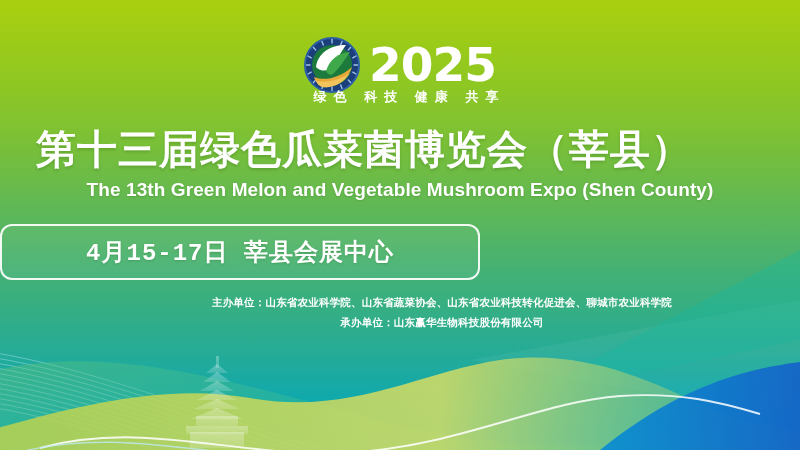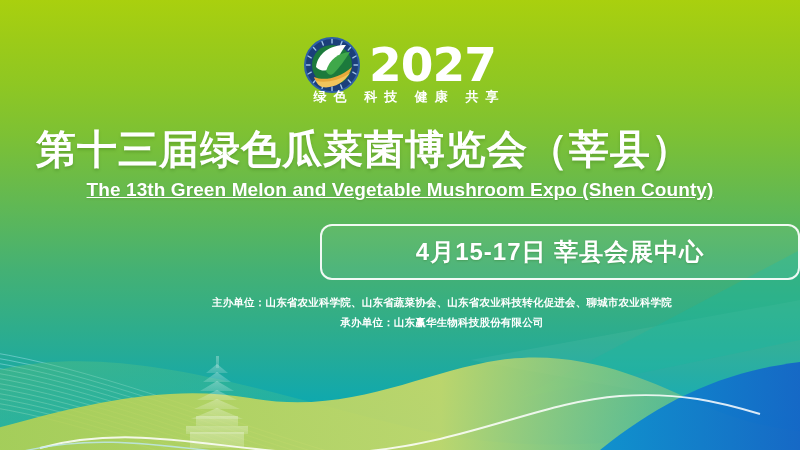--- a/index.html
+++ b/index.html
@@ -42,26 +42,25 @@
     position:absolute;top:124px;left:0;width:728px;text-align:center;
     color:#ffffff;font-size:40px;font-weight:700;line-height:50px;
     letter-spacing:1px;
     text-shadow:0 2px 3px rgba(40,90,10,.25);
   }
   .title-en{
     position:absolute;top:177px;left:0;width:800px;text-align:center;
     color:#ffffff;font-size:19px;font-weight:700;line-height:26px;
     letter-spacing:.1px;
     text-shadow:0 1px 2px rgba(40,90,10,.22);
-    text-decoration:underline;
   }
   
   .pill-wrap{
     position:absolute;top:224px;left:0;width:800px;
-    display:flex;justify-content:flex-end;
+    display:flex;justify-content:flex-start;font-family:Liberation Mono, monospace;
   }
   .pill{
     width:476px;height:52px;border-radius:12px;
     border:2px solid rgba(255,255,255,.92);
     display:flex;align-items:center;justify-content:center;
     background:rgba(255,255,255,.06);
   }
   .pill-text{
     color:#ffffff;font-size:24px;font-weight:700;letter-spacing:1px;
     text-shadow:0 1px 2px rgba(40,90,10,.25);
@@ -164,21 +163,21 @@
         <line x1="4" y1="19" x2="7.2" y2="20.8"></line>
         <line x1="9.5" y1="10.5" x2="11.8" y2="13.1"></line>
         <line x1="18" y1="4.6" x2="19.3" y2="8"></line>
       </g>
       <circle cx="28" cy="28" r="20" fill="#1c7a3c"></circle>
       <path d="M12,30 C14,16 26,8 42,8 C36,16 34,22 30,28 C26,34 18,36 12,30 Z" fill="#ffffff"></path>
       <path d="M22,34 C26,22 34,16 46,15 C40,24 36,30 30,36 C27,39 24,38 22,34 Z" fill="#3fa84a"></path>
       <path d="M10,40 C20,44 34,42 48,30 C44,44 30,50 18,48 C14,47 11,44 10,40 Z" fill="#e8a83a"></path>
       <path d="M12,44 C22,46 34,44 46,36 C40,46 28,52 18,50 C15,49 13,47 12,44 Z" fill="#f2c45c"></path>
     </svg>
-    <span class="year">2027</span>
+    <span class="year">2025</span>
   </div>
 
   <div class="tagline">绿色 科技 健康 共享</div>
 
   <div class="title-cn">第十三届绿色瓜菜菌博览会（莘县）</div>
   <div class="title-en">The 13th Green Melon and Vegetable Mushroom Expo (Shen County)</div>
 
   <div class="pill-wrap">
     <div class="pill">
       <span class="pill-text">4月15-17日  莘县会展中心</span>

